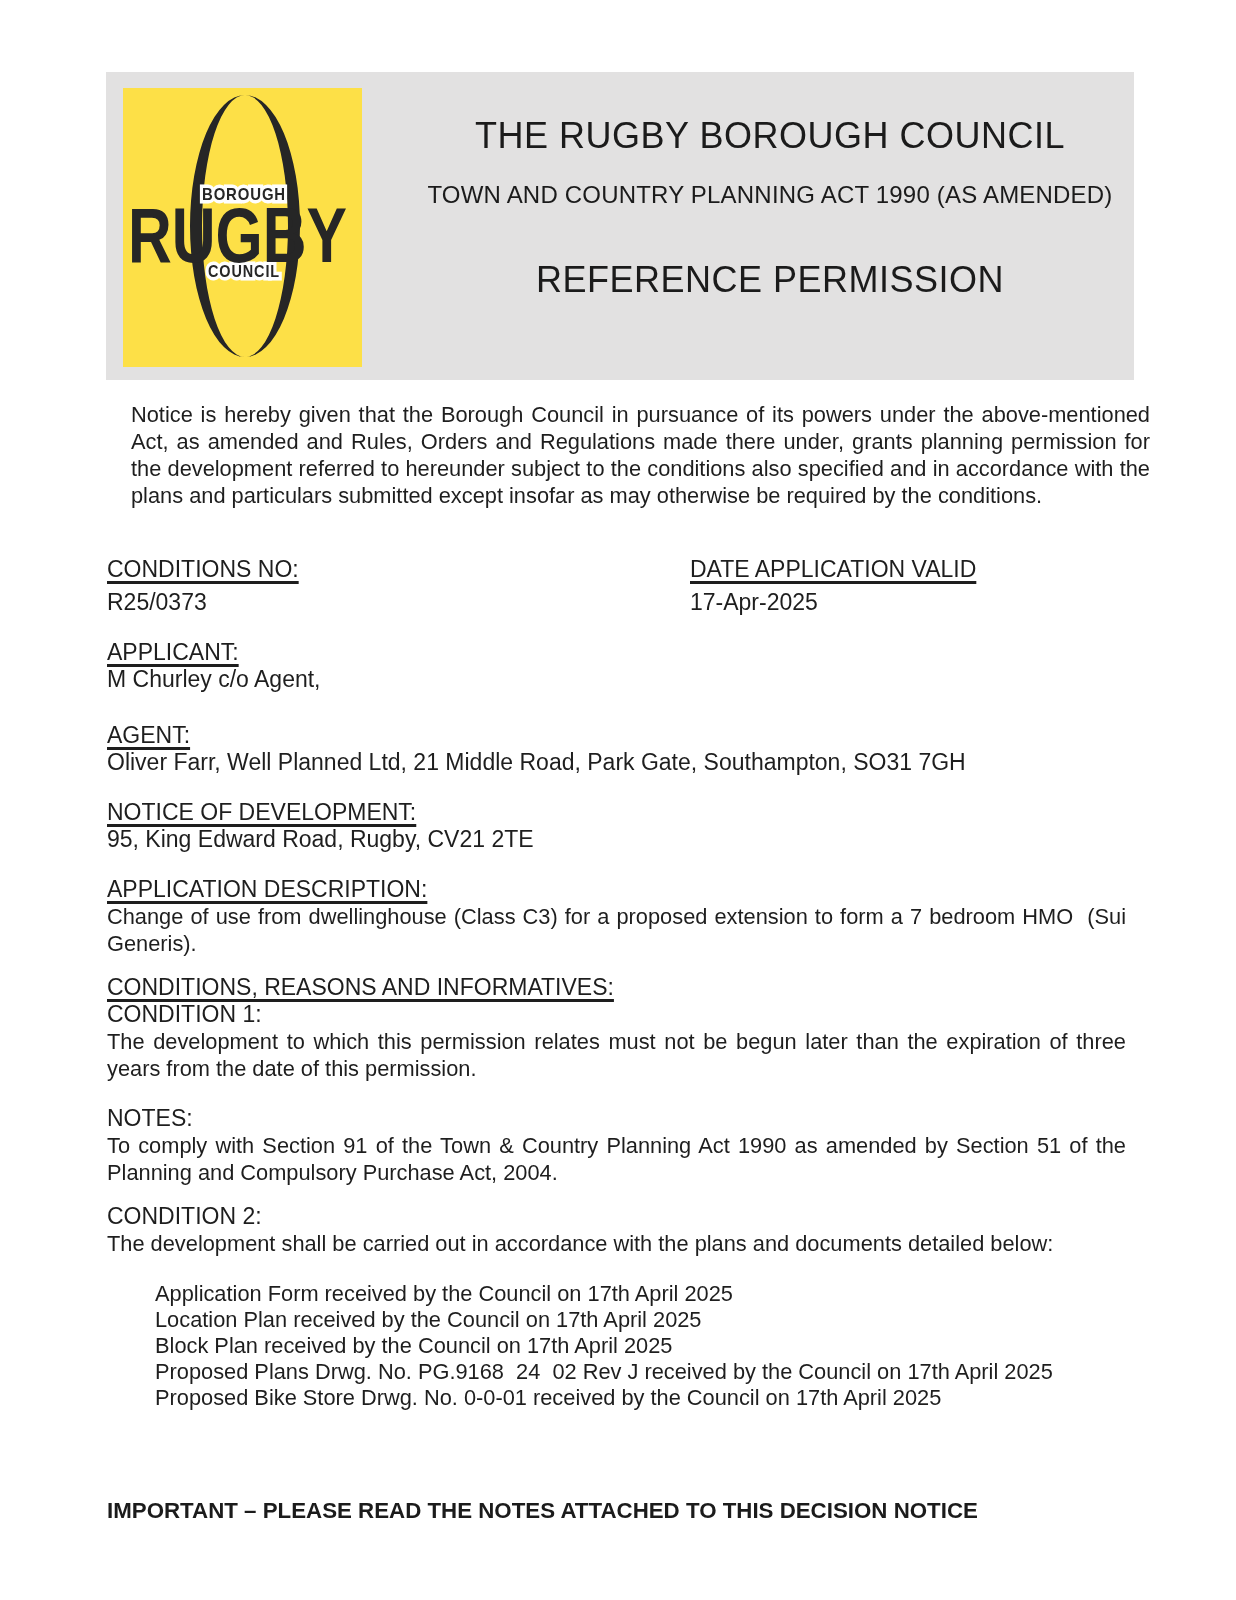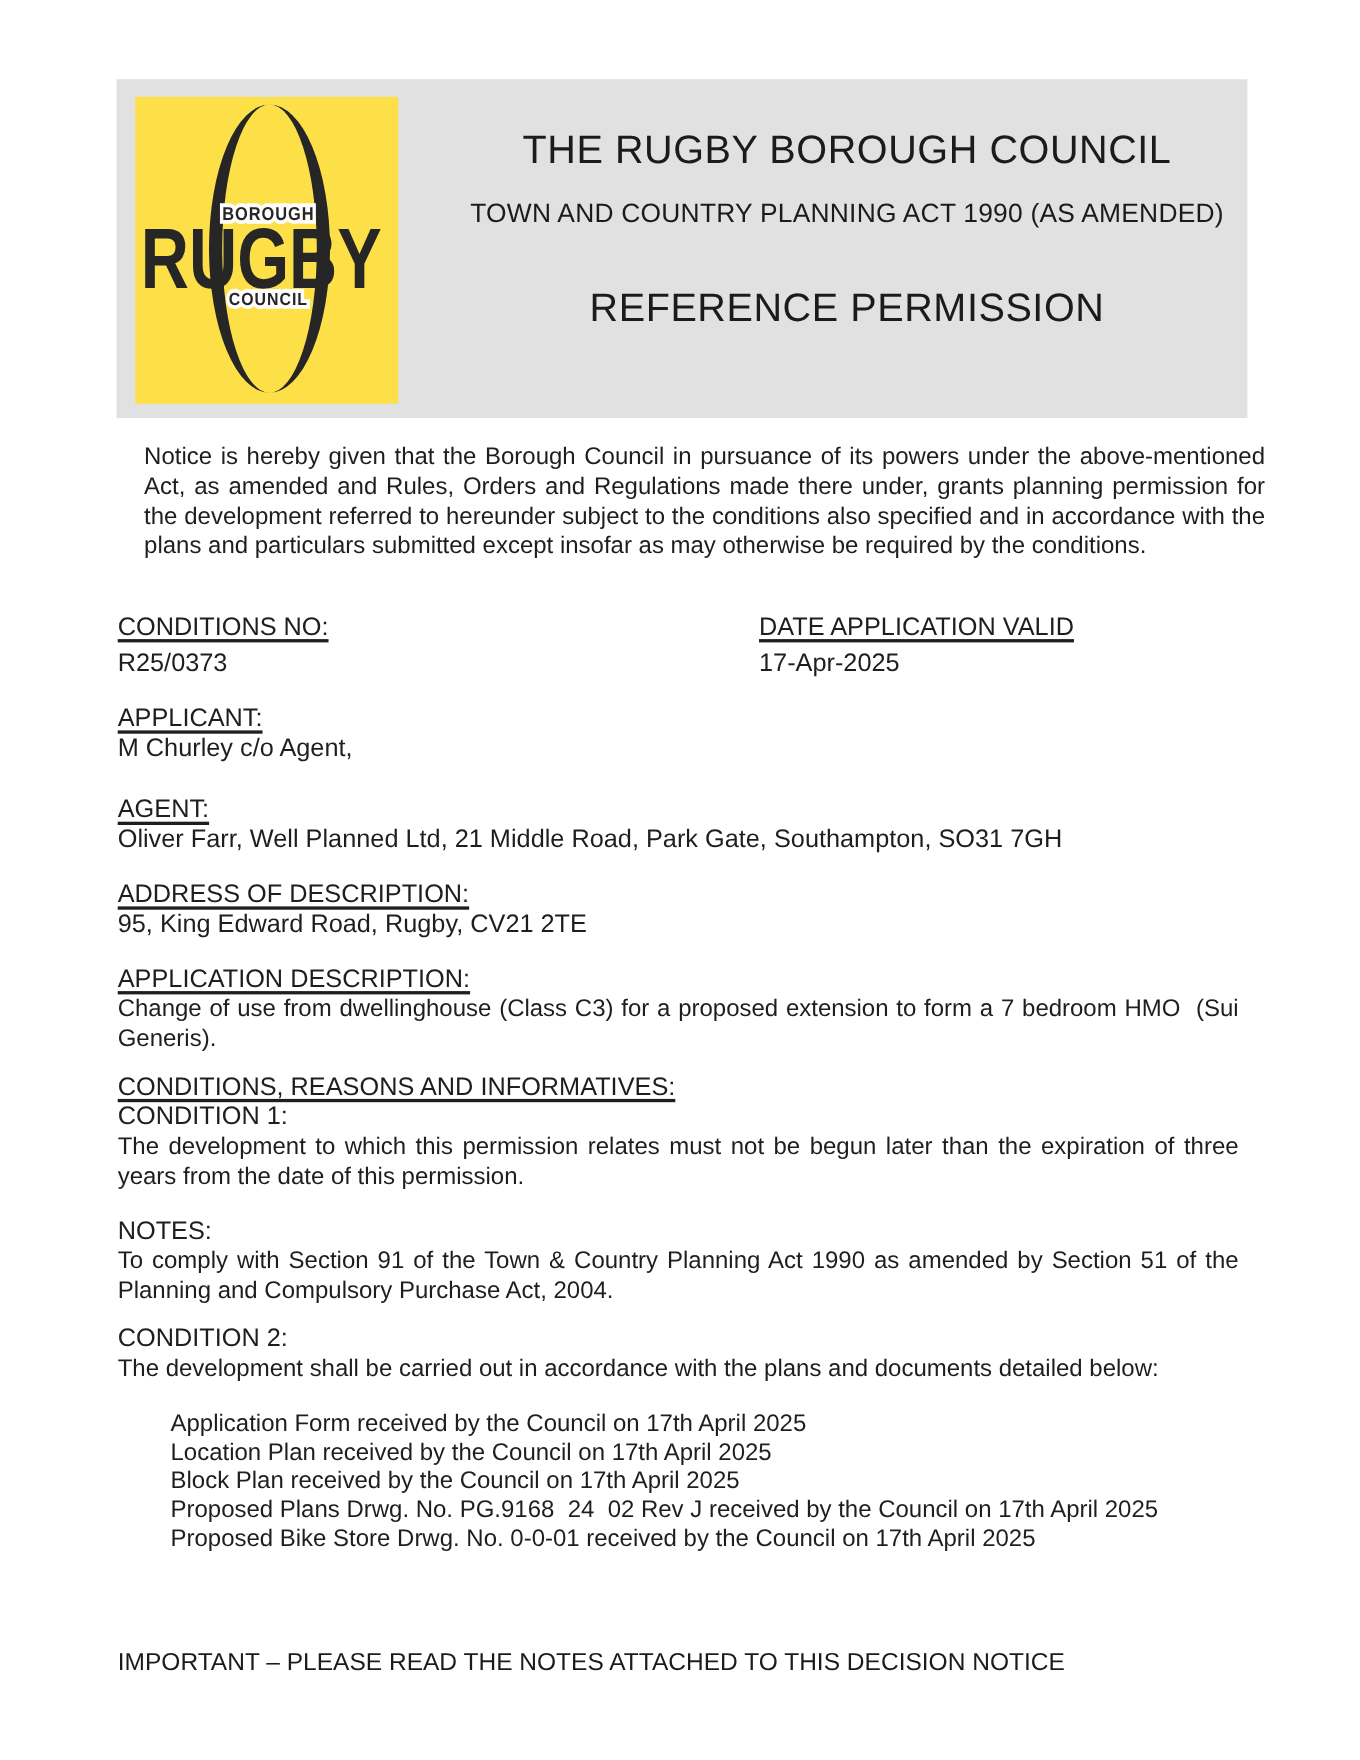--- a/index.html
+++ b/index.html
@@ -51,21 +51,21 @@
   .agent{top:722px;}
   .address{top:799px;}
   .description{top:876px;}
   .conditions{top:974px;}
   .reason{top:1105px;}
   .condition2{top:1203px;}
   .documents{top:1281px;}
   .doc-line{font-size:21.8px;line-height:26px;white-space:pre-wrap;margin-left:48px;}
   .footer-note{
     position:absolute;left:107px;top:1497px;
-    font-size:22.3px;line-height:27px;white-space:nowrap;color:#1b1b1b;
+    font-size:22.3px;line-height:27px;white-space:nowrap;color:#1b1b1b;font-weight:bold;
   }
 </style>
 </head>
 <body>
 
 <div class="page">
 
   <div class="header-box">
     <div class="logo-box">
       <svg viewBox="0 0 239 279" aria-hidden="true">
@@ -99,21 +99,21 @@
     <div><span class="label u">APPLICANT:</span></div>
     <div class="value">M Churley c/o Agent,</div>
   </div>
 
   <div class="sec agent">
     <div><span class="label u">AGENT:</span></div>
     <div class="value">Oliver Farr, Well Planned Ltd, 21 Middle Road, Park Gate, Southampton, SO31 7GH</div>
   </div>
 
   <div class="sec address">
-    <div><span class="label u">ADDRESS OF DESCRIPTION:</span></div>
+    <div><span class="label u">NOTICE OF DEVELOPMENT:</span></div>
     <div class="value">95, King Edward Road, Rugby, CV21 2TE</div>
   </div>
 
   <div class="sec description">
     <div><span class="label u">APPLICATION DESCRIPTION:</span></div>
     <p class="para">Change of use from dwellinghouse (Class C3) for a proposed extension to form a 7 bedroom HMO  (Sui Generis).</p>
   </div>
 
   <div class="sec conditions">
     <div><span class="label u">CONDITIONS, REASONS AND INFORMATIVES:</span></div>

